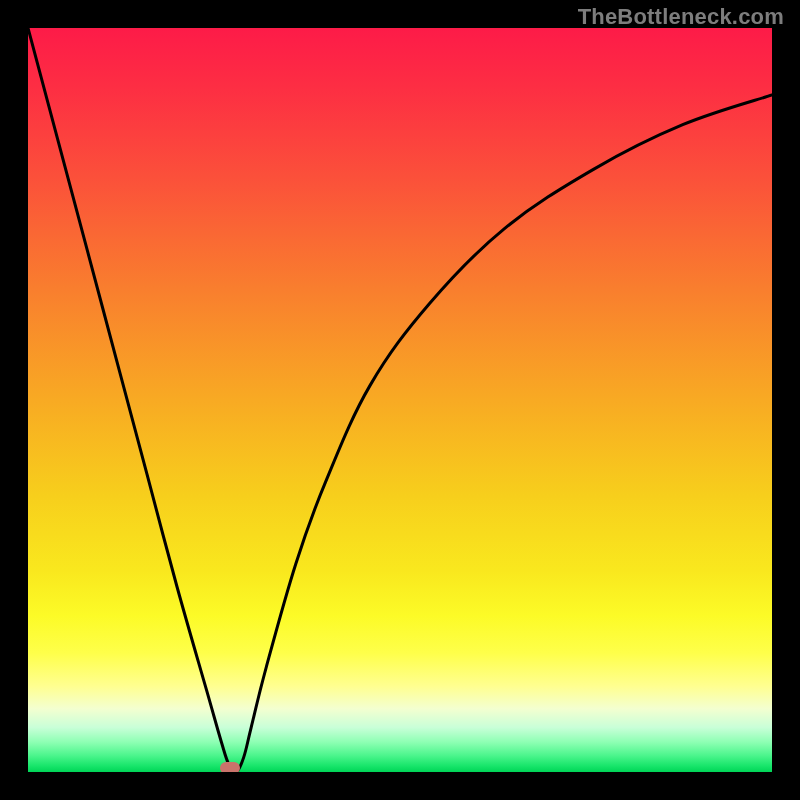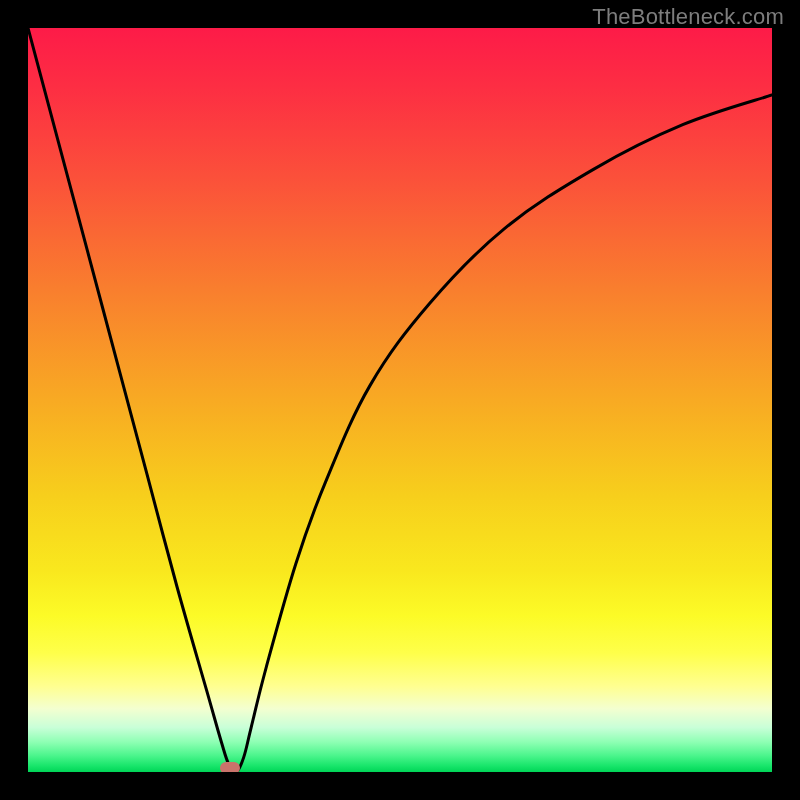--- a/index.html
+++ b/index.html
@@ -30,21 +30,21 @@
   .gradient {
     position: absolute;
     inset: 0;
   }
   .watermark {
     position: absolute;
     top: 4px;
     right: 16px;
     color: #7d7d7d;
     font-size: 22px;
-    font-weight: 400;
+    font-weight: 700;
     letter-spacing: 0.2px;
     user-select: none;
   }
   svg.curve {
     position: absolute;
     inset: 0;
   }
   .marker {
     position: absolute;
     width: 20px;

